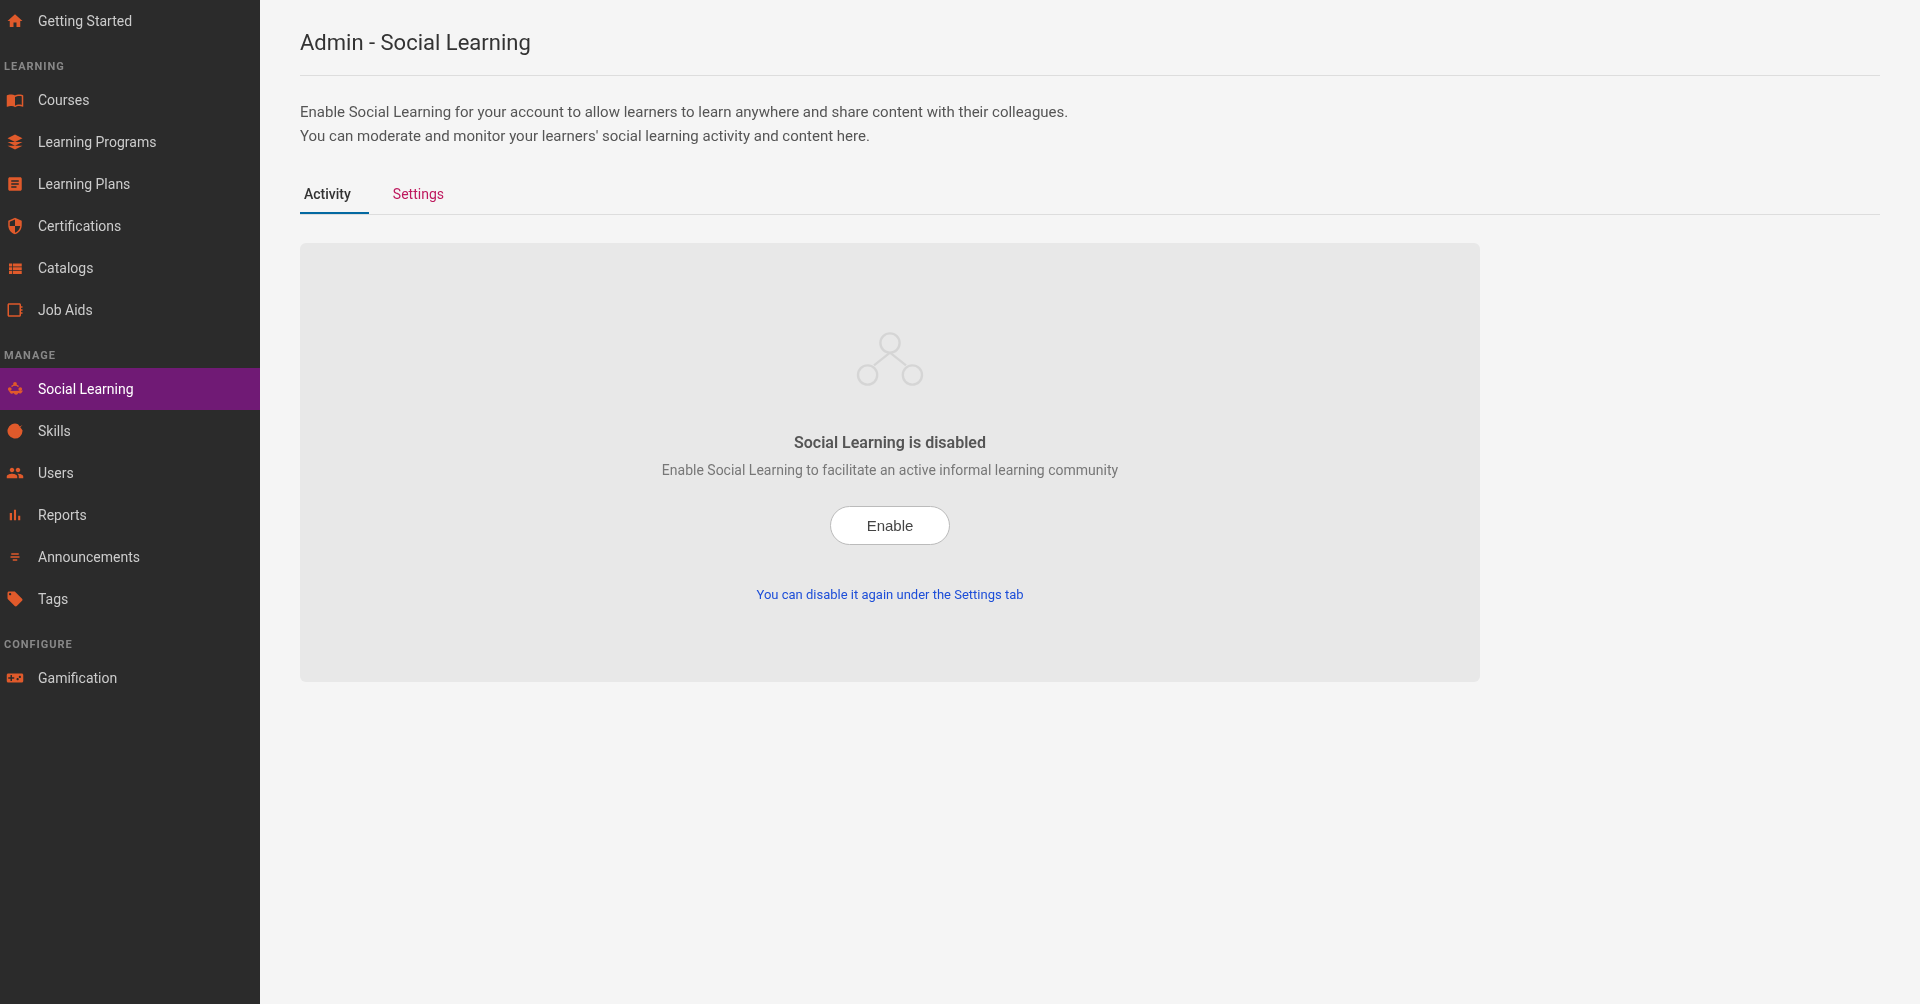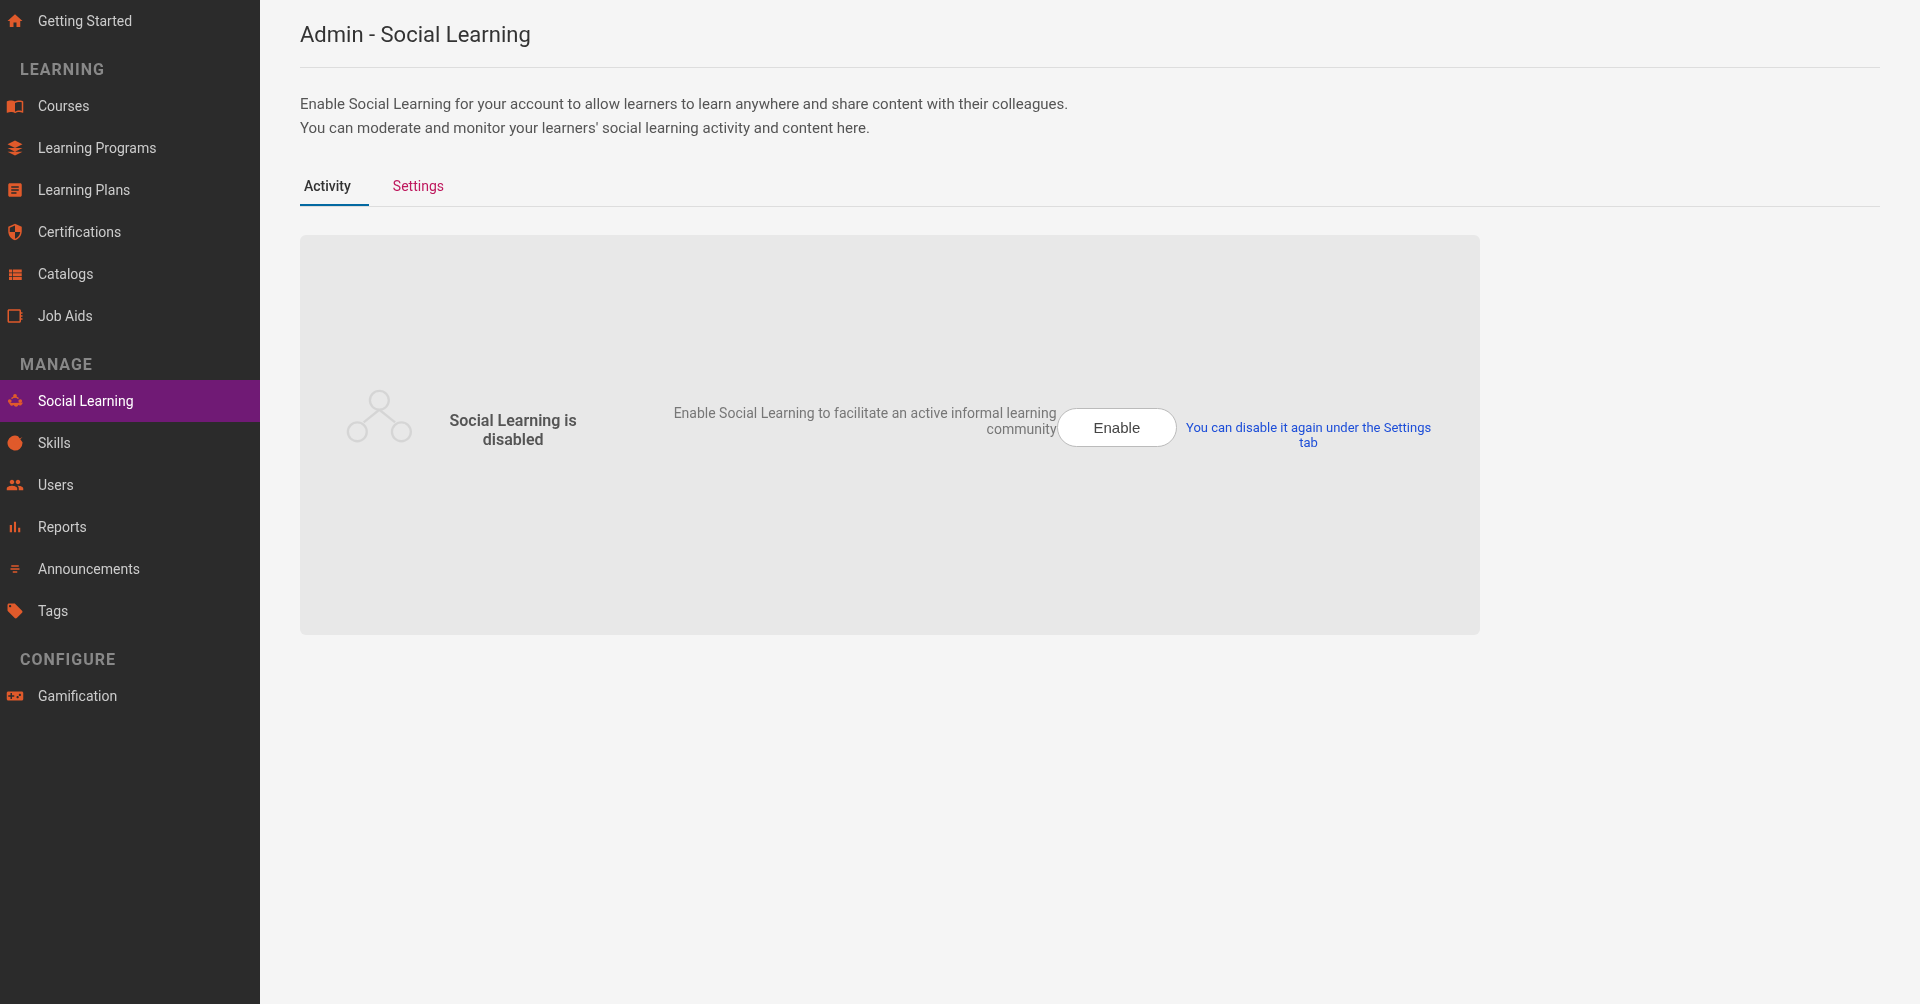--- a/index.html
+++ b/index.html
@@ -10,25 +10,25 @@
       width: 260px;
       min-width: 260px;
       background: #2b2b2b;
       color: #ccc;
       display: flex;
       flex-direction: column;
       overflow-y: auto;
       height: 100vh;
     }
     .sidebar-section-label {
-      font-size: 16px;
+      font-size: 11px;
       font-weight: 700;
       color: #888;
       letter-spacing: 1px;
-      padding: 18px 20px 6px 20px;
+      padding: 18px 20px 6px 4px;
       text-transform: uppercase;
     }
     .sidebar-item {
       display: flex;
       align-items: center;
       padding: 10px 4px;
       cursor: pointer;
       color: #ccc;
       font-size: 14px;
       transition: background 0.15s;
@@ -41,21 +41,21 @@
       display: flex; align-items: center; justify-content: center;
       flex-shrink: 0;
     }
     .sidebar-item .item-icon svg { width: 18px; height: 18px; }
 
     
     #main {
       flex: 1;
       overflow-y: auto;
       background: #f5f5f5;
-      padding: 22px 40px;
+      padding: 30px 40px;
     }
     .page-title {
       font-size: 22px;
       font-weight: 400;
       color: #333;
       margin-bottom: 20px;
     }
     .page-divider {
       border: none;
       border-top: 1px solid #ddd;
@@ -88,21 +88,21 @@
       color: #333;
       border-bottom: 2px solid #0369a1;
       font-weight: 500;
     }
 
     
     .content-card {
       background: #e8e8e8;
       border-radius: 6px;
       display: flex;
-      flex-direction: row;
+      flex-direction: column;
       align-items: center;
       justify-content: center;
       padding: 80px 40px;
       min-height: 400px;
       max-width: 1180px;
     }
     .disabled-icon {
       width: 80px; height: 80px;
       margin-bottom: 30px;
       opacity: 0.4;
@@ -121,21 +121,21 @@
       text-align: right;
     }
     .enable-button {
       background: white;
       border: 1px solid #bbb;
       border-radius: 20px;
       padding: 10px 36px;
       font-size: 15px;
       color: #444;
       cursor: pointer;
-      margin-bottom: 16px;
+      margin-bottom: 42px;
       transition: background 0.15s;
     }
     .settings-hint {
       font-size: 13px;
       color: #1d4ed8;
       text-align: center;
     }
   </style>
 </head>
 <body>

